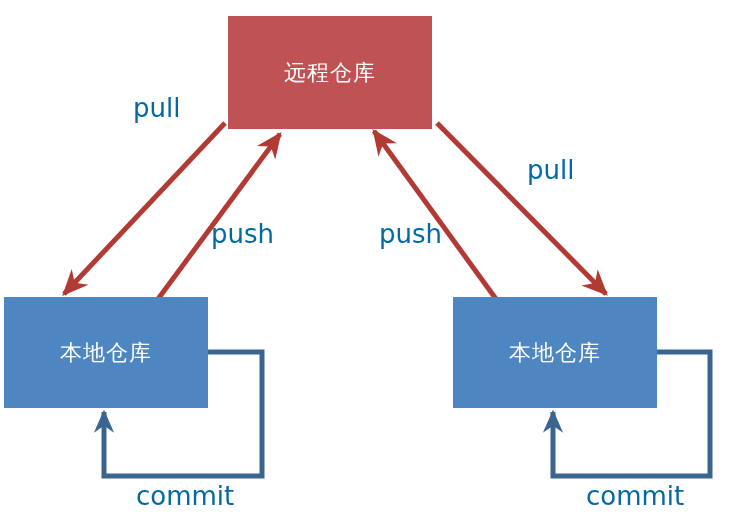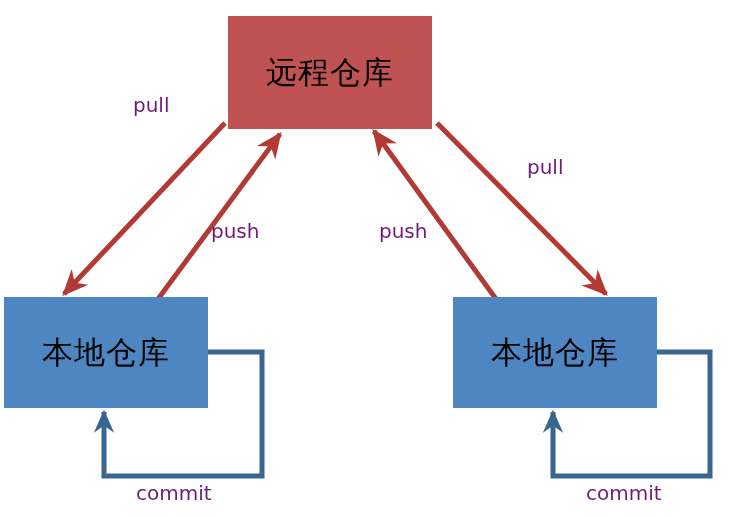--- a/index.html
+++ b/index.html
@@ -25,30 +25,30 @@
     height: 517px;
   }
   .node {
     position: absolute;
     display: flex;
     align-items: center;
     justify-content: center;
     box-sizing: border-box;
   }
   .node-label {
-    font-size: 31px;
-    color: #000000;
+    font-size: 22px;
+    color: #ffffff;
     line-height: 1;
     letter-spacing: 1px;
     white-space: nowrap;
   }
   .edge-label {
     position: absolute;
-    font-size: 20px;
-    color: #701a75;
+    font-size: 26px;
+    color: #0369a1;
     line-height: 1;
     white-space: nowrap;
   }
   #node-remote {
     left: 228px;
     top: 16px;
     width: 204px;
     height: 113px;
     background: #bf5252;
   }

